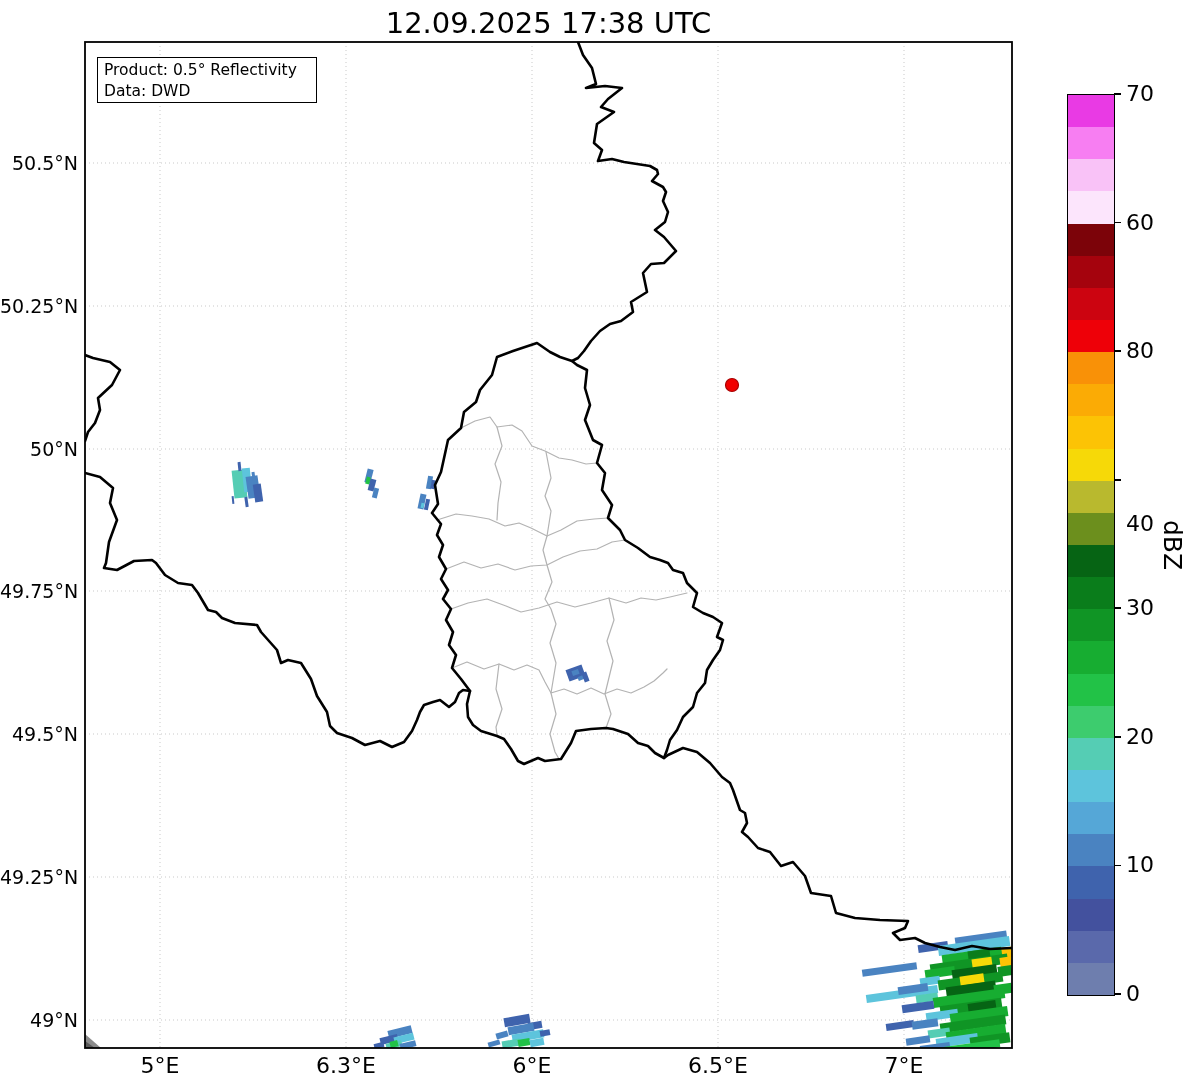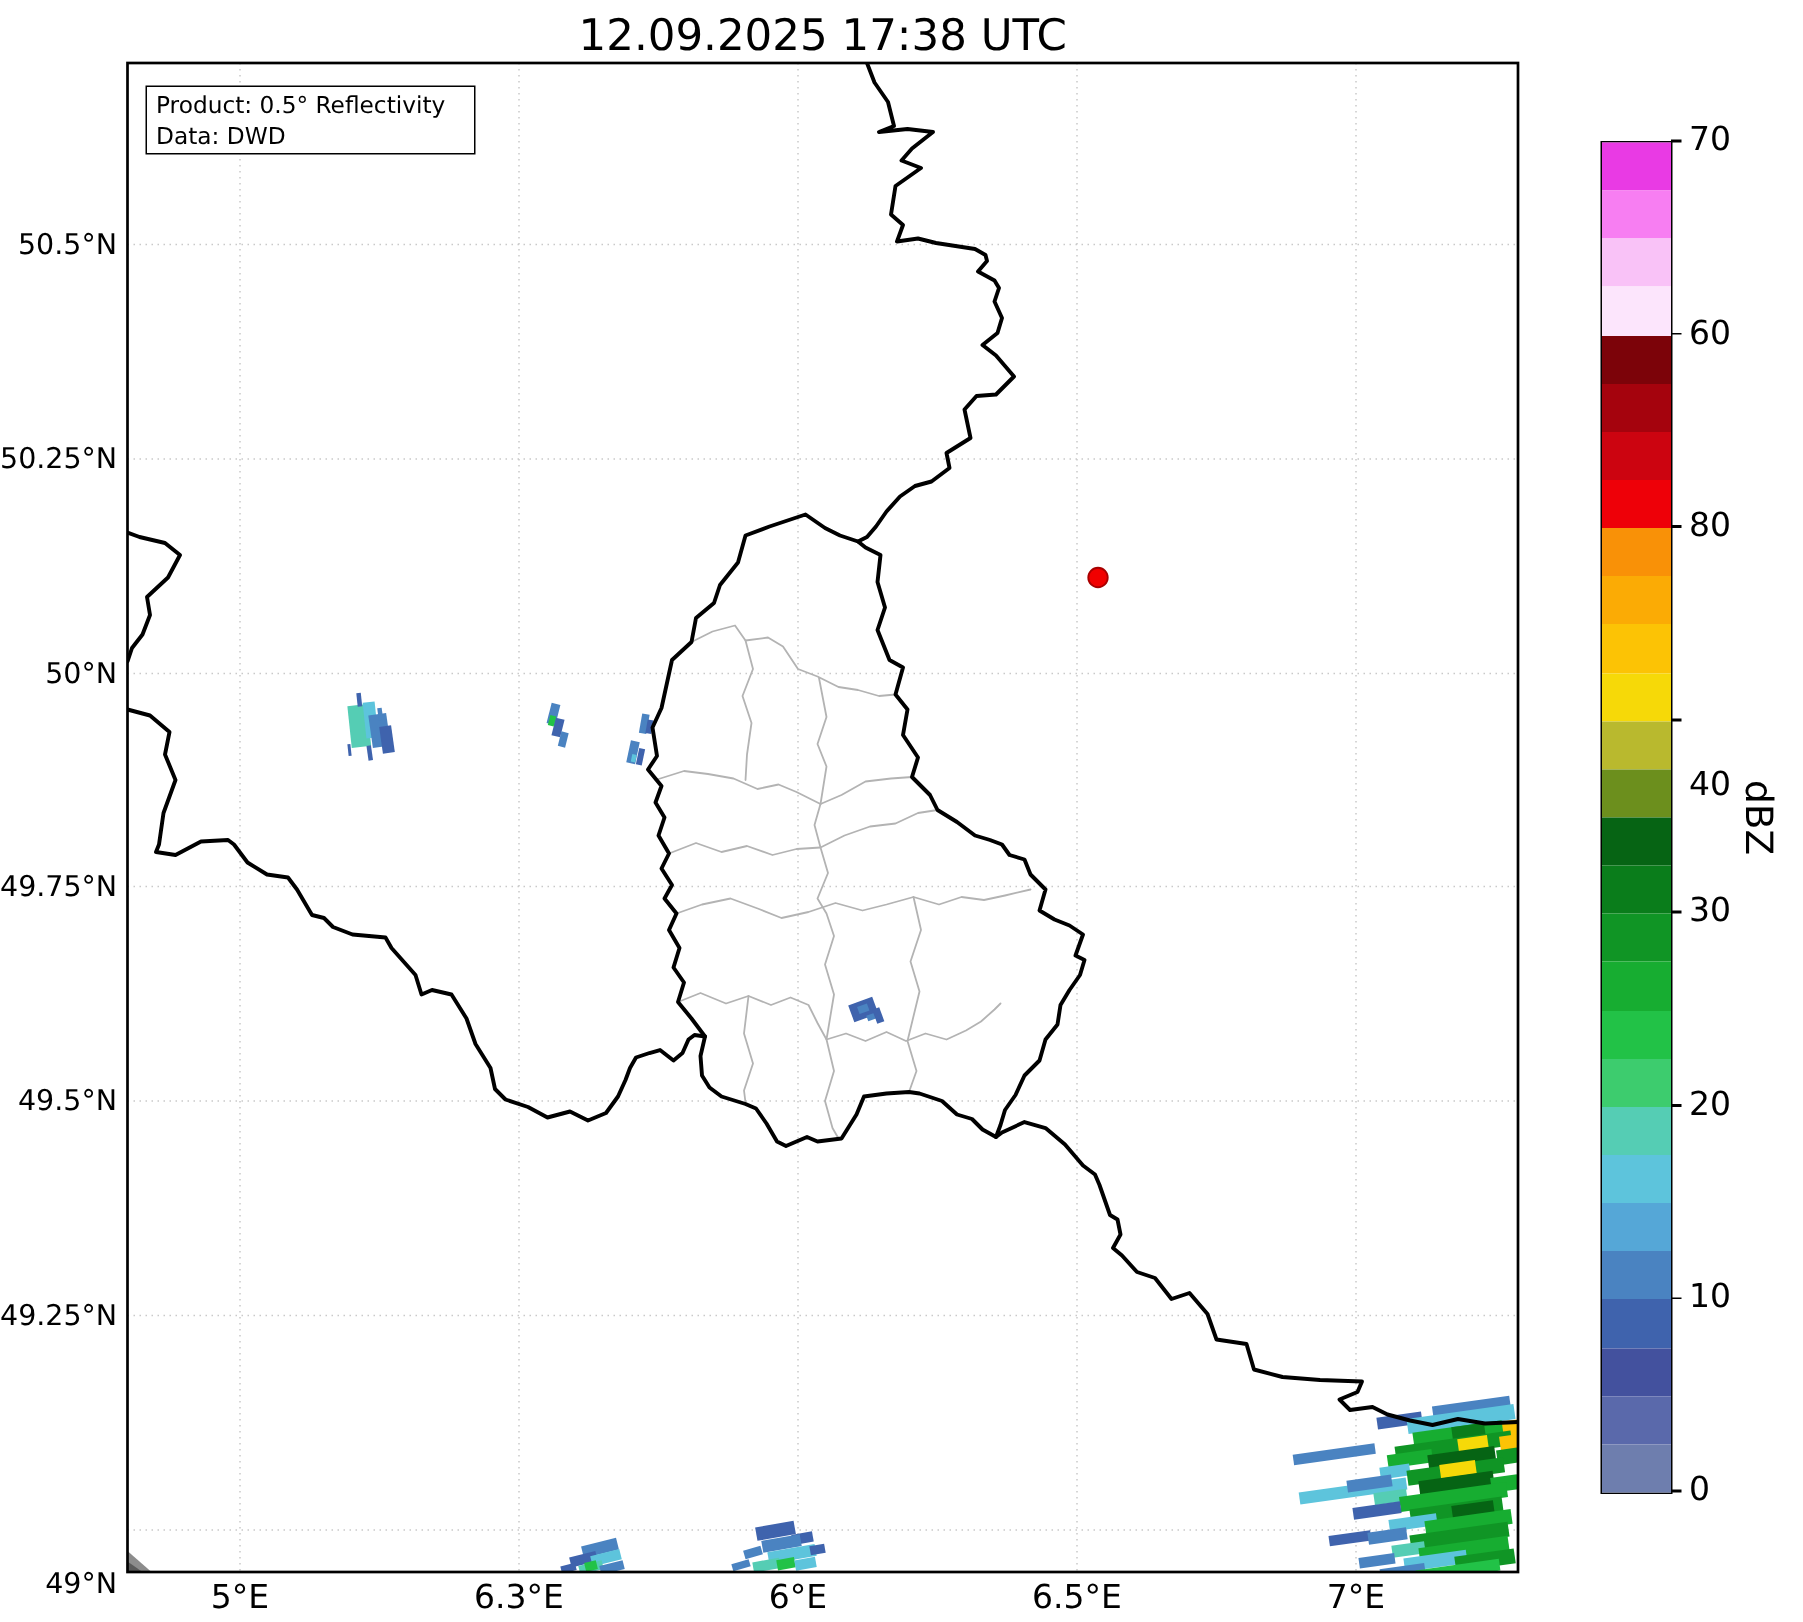--- a/index.html
+++ b/index.html
@@ -159,21 +159,21 @@
   <div>Data: DWD</div>
 </div>
 
 <div id="yticks">
     <div class="abs ytick" style="top: 152px;">50.5°N</div>
     <div class="abs ytick" style="top: 295px;">50.25°N</div>
     <div class="abs ytick" style="top: 438px;">50°N</div>
     <div class="abs ytick" style="top: 580px;">49.75°N</div>
     <div class="abs ytick" style="top: 723px;">49.5°N</div>
     <div class="abs ytick" style="top: 866px;">49.25°N</div>
-    <div class="abs ytick" style="top: 1009px; margin-top: 36px;">49°N</div>
+    <div class="abs ytick" style="top: 1009px;">49°N</div>
   </div>
 <div id="xticks">
     <div class="abs xtick" style="left: 115px;">5°E</div>
     <div class="abs xtick" style="left: 301px;">6.3°E</div>
     <div class="abs xtick" style="left: 487px;">6°E</div>
     <div class="abs xtick" style="left: 673px;">6.5°E</div>
     <div class="abs xtick" style="left: 859px;">7°E</div>
   </div>
 
 <div id="colorbar" class="abs">

